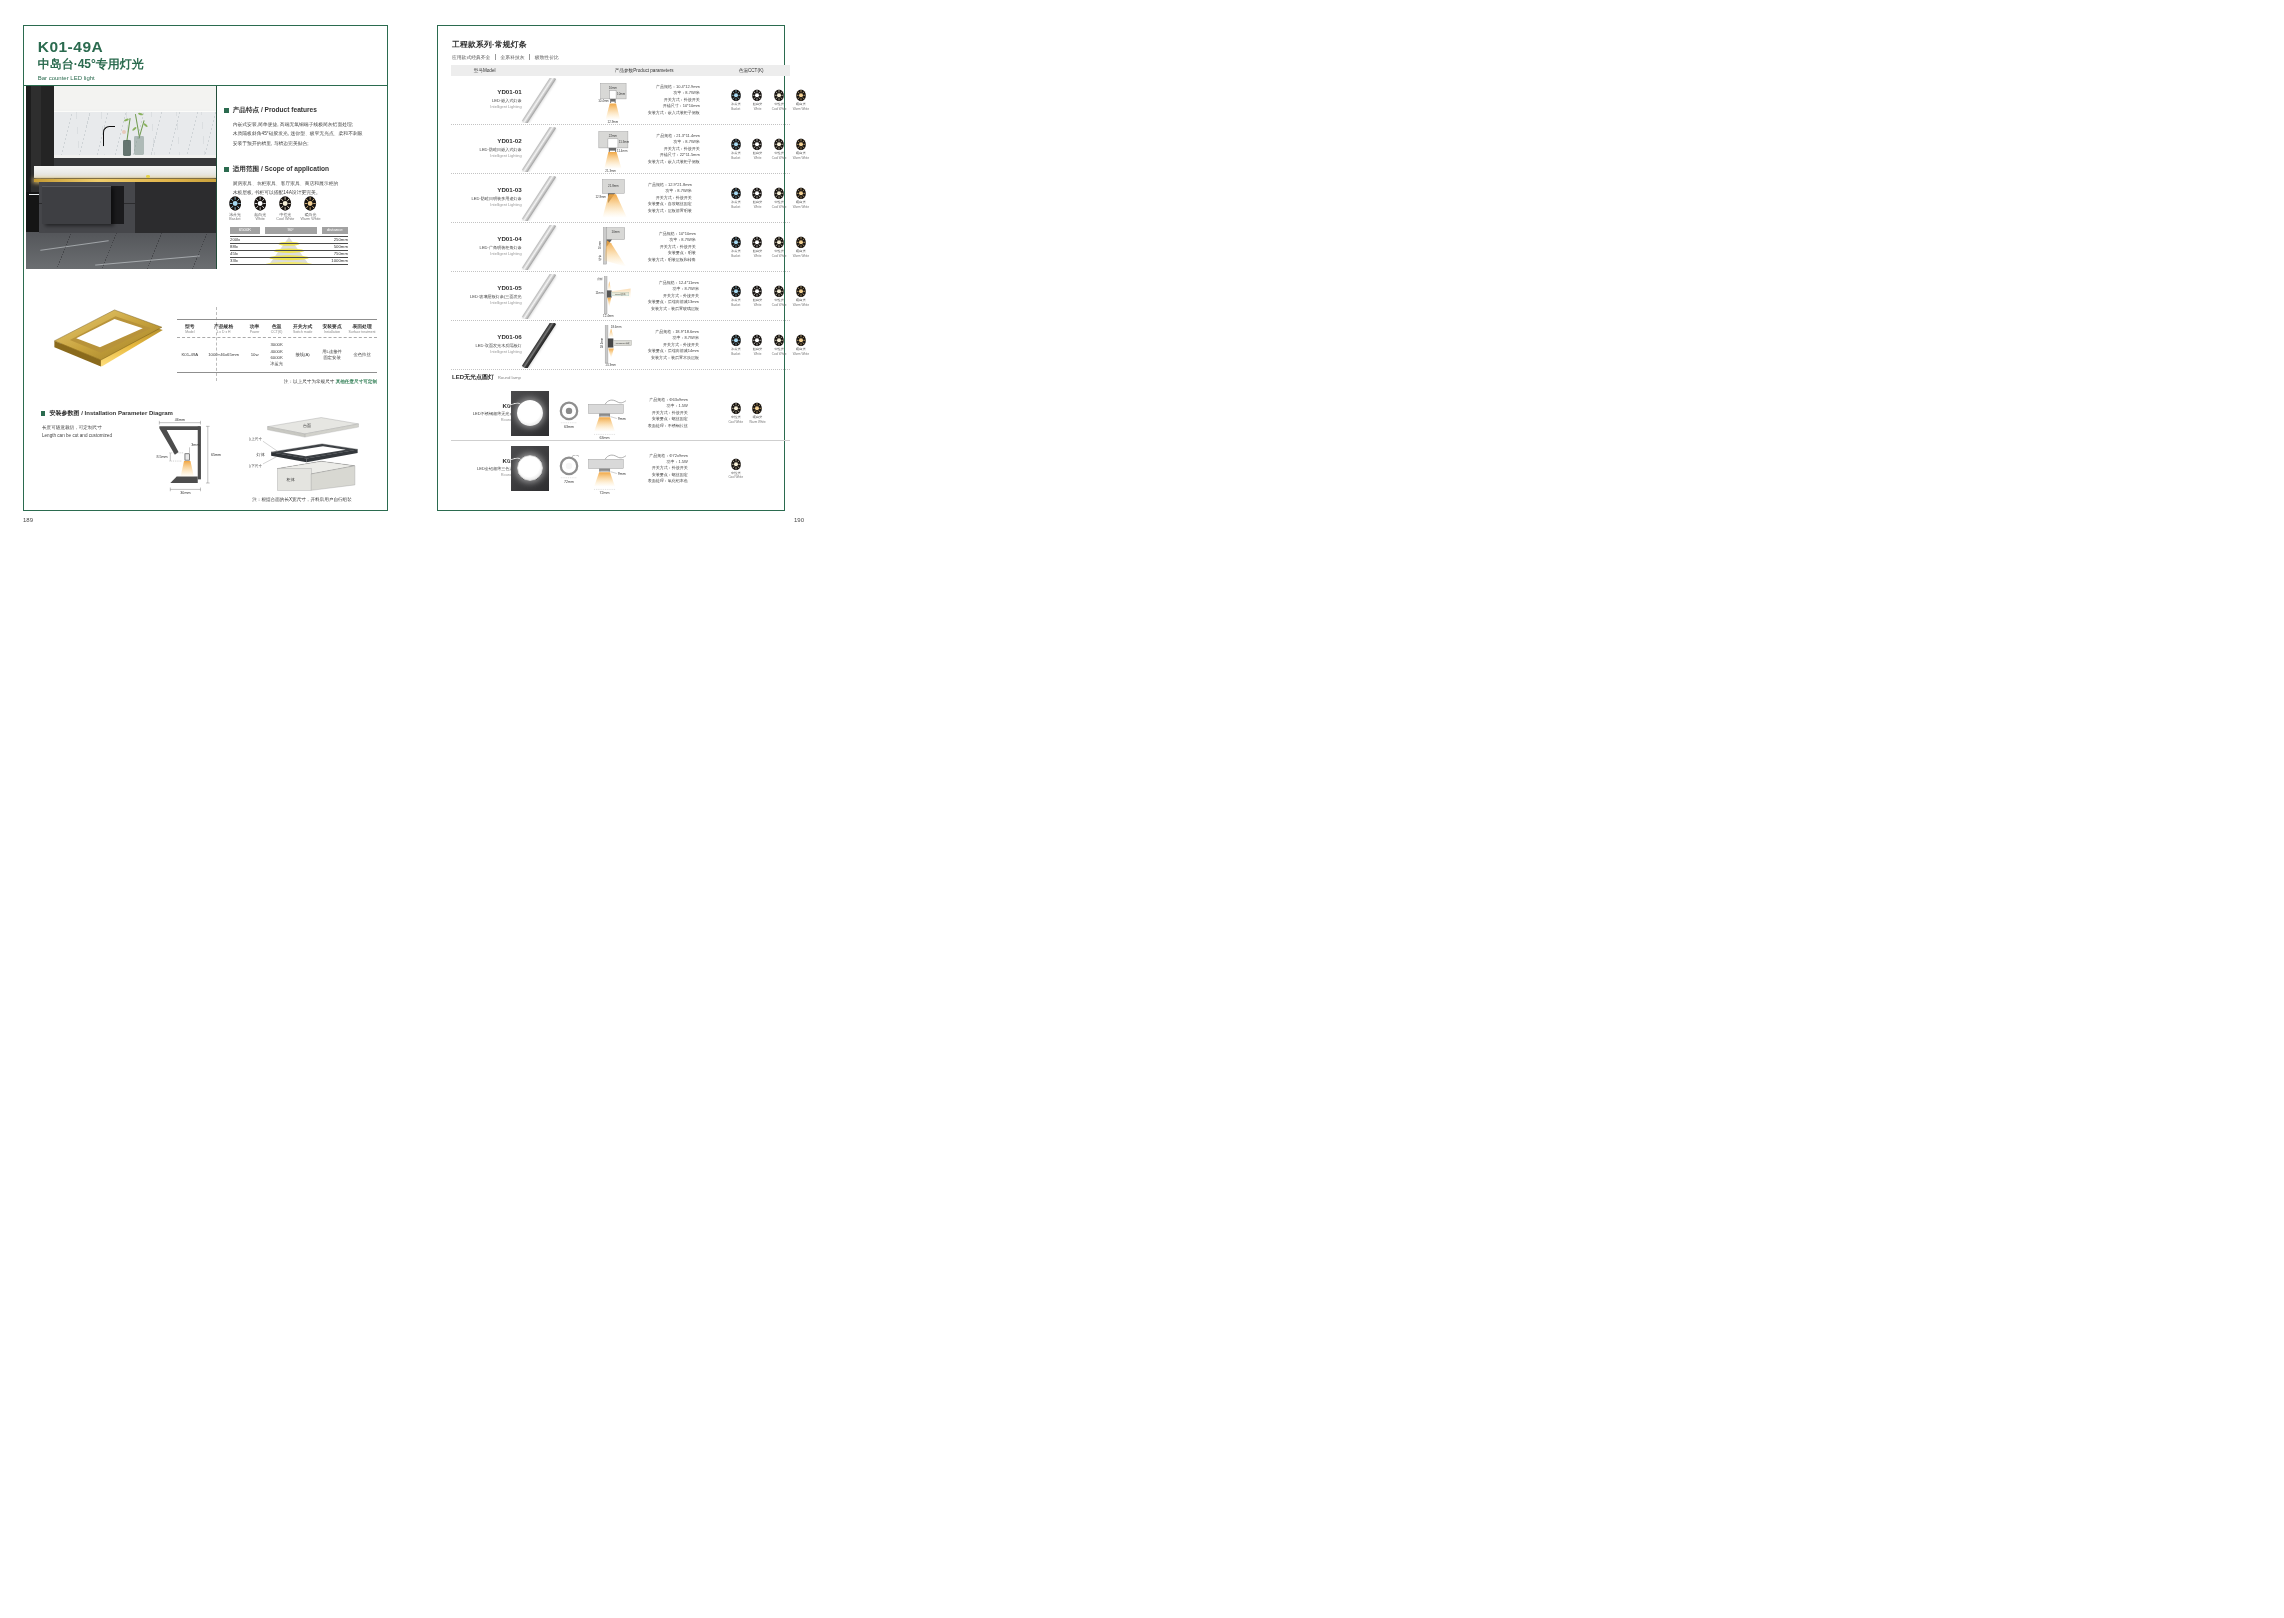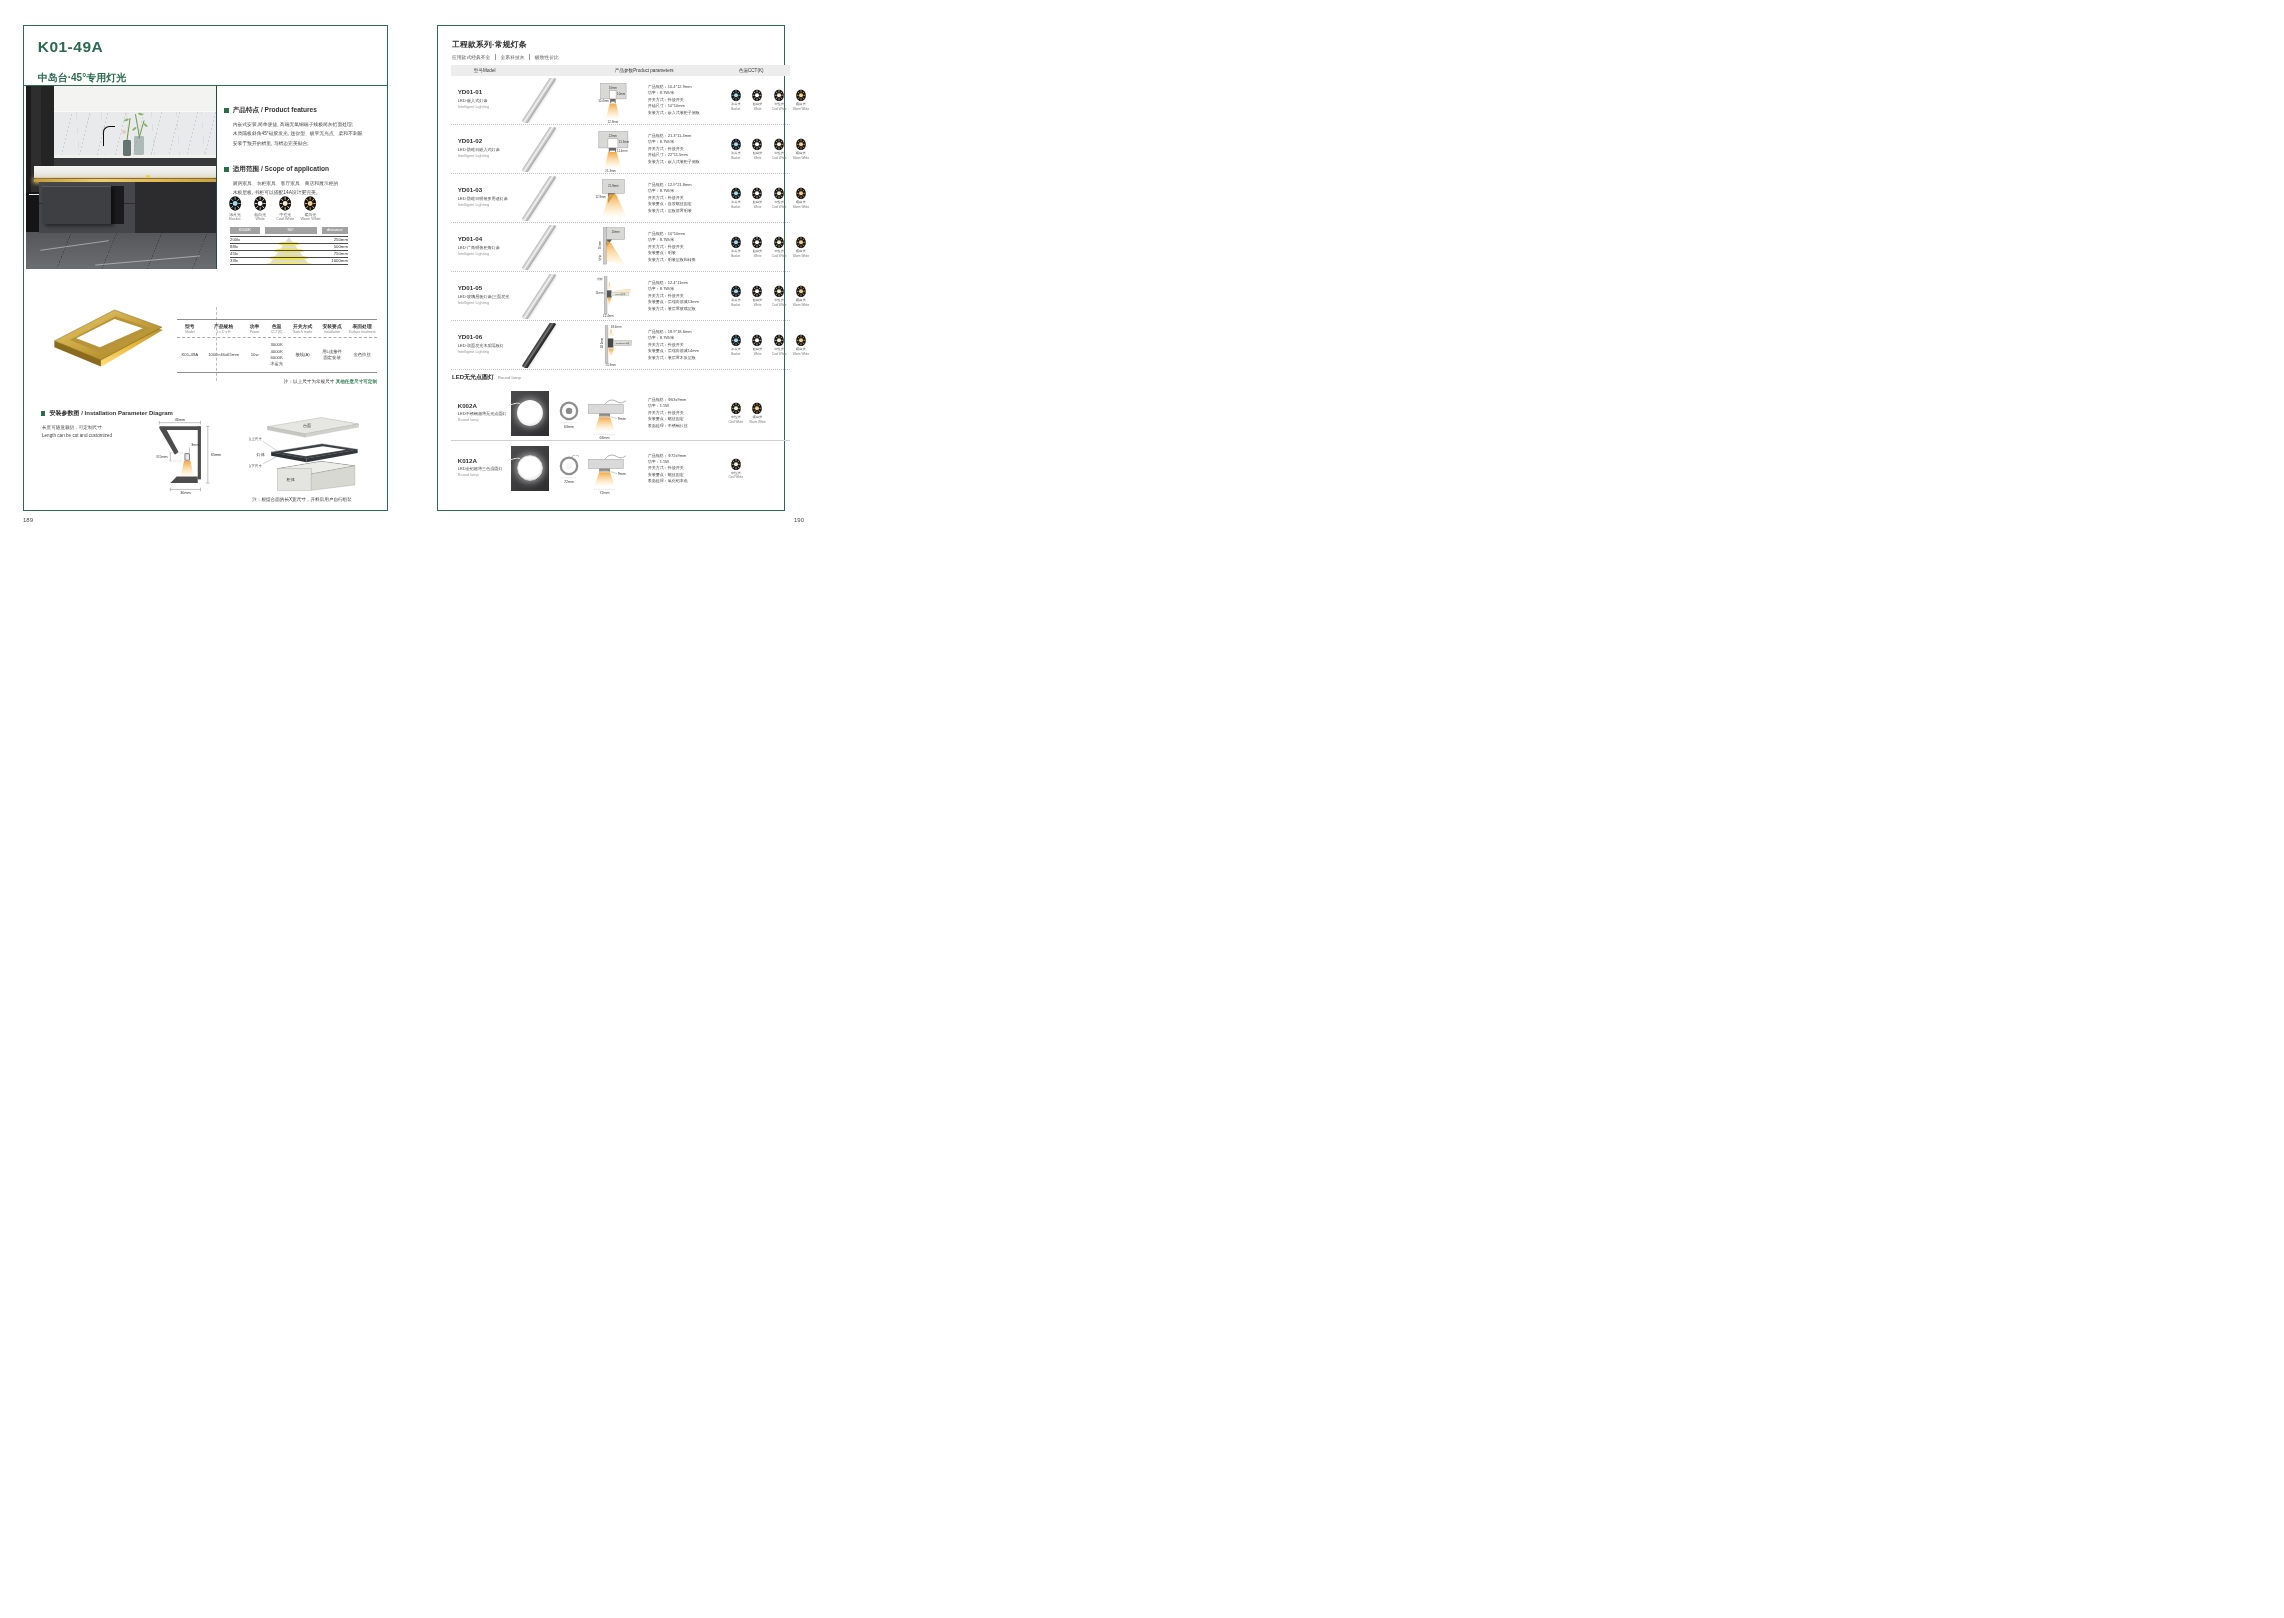--- a/index.html
+++ b/index.html
@@ -1,28 +1,28 @@
 <!DOCTYPE html>
 <html style="font-size:7.3px"><head>
 <meta charset="utf-8">
 <style>
   * { margin:0; padding:0; box-sizing:border-box; }
   body { background:#ffffff; font-family:"Liberation Sans","DejaVu Sans",sans-serif; color:#3a3a3a; }
   #canvas { position:relative; width:827px; height:539px; background:#ffffff; overflow:hidden; }
   .page { position:absolute; top:25px; height:486px; background:#fff; border:0.5px solid #2b6b4f; }
   #left-page  { left:23px;  width:365px; }
-  #right-page { left:437px; width:348px; }
+  #right-page { left:437px; width:348px;text-align:right; }
   .pgnum { position:absolute; top:517px; font-size:6px; color:#4a4a4a; }
   #pgnum-left { left:23px; }
   #pgnum-right { left:772px; width:32px; text-align:right; }
 
   
   .lp-header { position:absolute; left:0; top:0; right:0; height:60px; border-bottom:0.5px solid #2b6b4f; padding:12px 0 0 13.7px; }
   .lp-model { font-size:15.5px; font-weight:bold; color:#2b6b4f; letter-spacing:0.5px; }
-  .lp-title-cn { font-size:10px; font-weight:bold; color:#2b6b4f; margin-top:15px; }
+  .lp-title-cn { font-size:12px; font-weight:bold; color:#2b6b4f; margin-top:0; }
   .lp-title-en { font-size:6px; color:#2b6b4f; margin-top:1.8px; }
 
   .lp-photo { position:absolute; left:2.3px; top:60px; width:191px; height:183px; background:#151515; overflow:hidden; border-right:0.5px solid rgba(43,107,79,.65); }
   .ph-leftcab { position:absolute; left:0; top:0; width:28px; height:106px; background:linear-gradient(90deg,#1d1d1d 0 5.5px,#2e2e2e 5.5px 15.5px,#242424 15.5px); }
   .ph-upper { position:absolute; left:28px; right:0; top:0; height:25.6px; background:#f3f3f1;
       background-image:repeating-linear-gradient(90deg,rgba(0,0,0,0) 0 44px,#d8d8d6 44px 44px); }
   .ph-underlight { position:absolute; left:28px; right:0; top:25px; height:2.7px; background:linear-gradient(180deg,#fdfdfb,rgba(230,238,244,0)); box-shadow:0 0.9px 2.7px rgba(220,232,240,.9); }
   .ph-marble { position:absolute; left:28px; right:0; top:25.6px; height:44px; background:#e8eaec;
       background-image:repeating-linear-gradient(104deg,rgba(140,152,158,.28) 0 0.5px,rgba(0,0,0,0) 0.5px 17.4px),repeating-linear-gradient(86deg,rgba(150,160,166,.16) 0 0.5px,rgba(0,0,0,0) 0.5px 25px); }
   .ph-counter { position:absolute; left:28px; right:0; top:69px; height:3.7px; background:#f1f1ef; }

